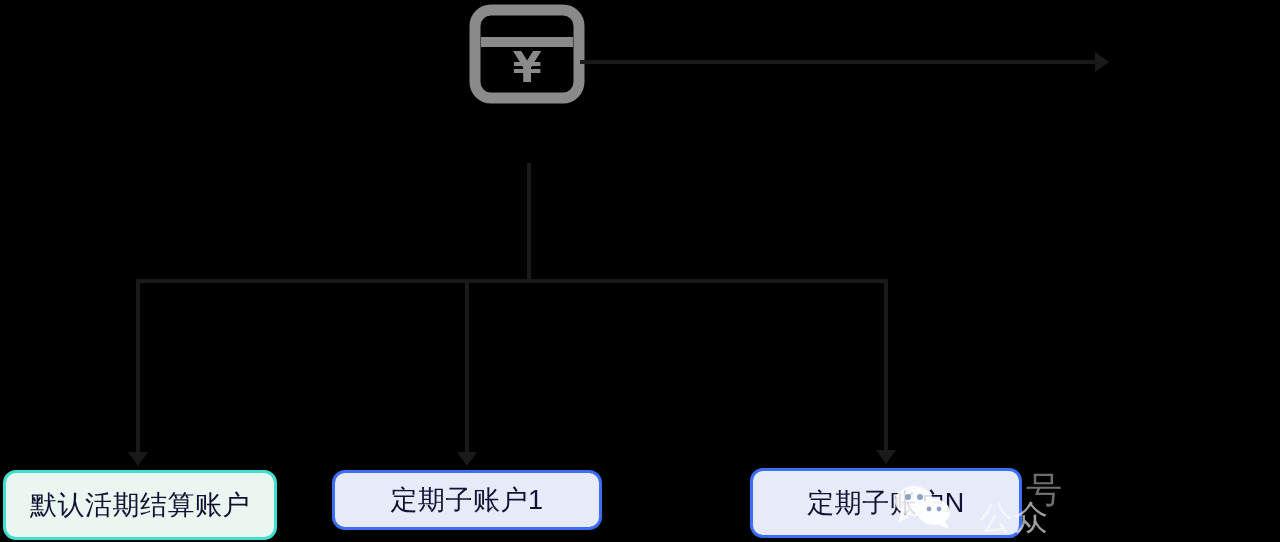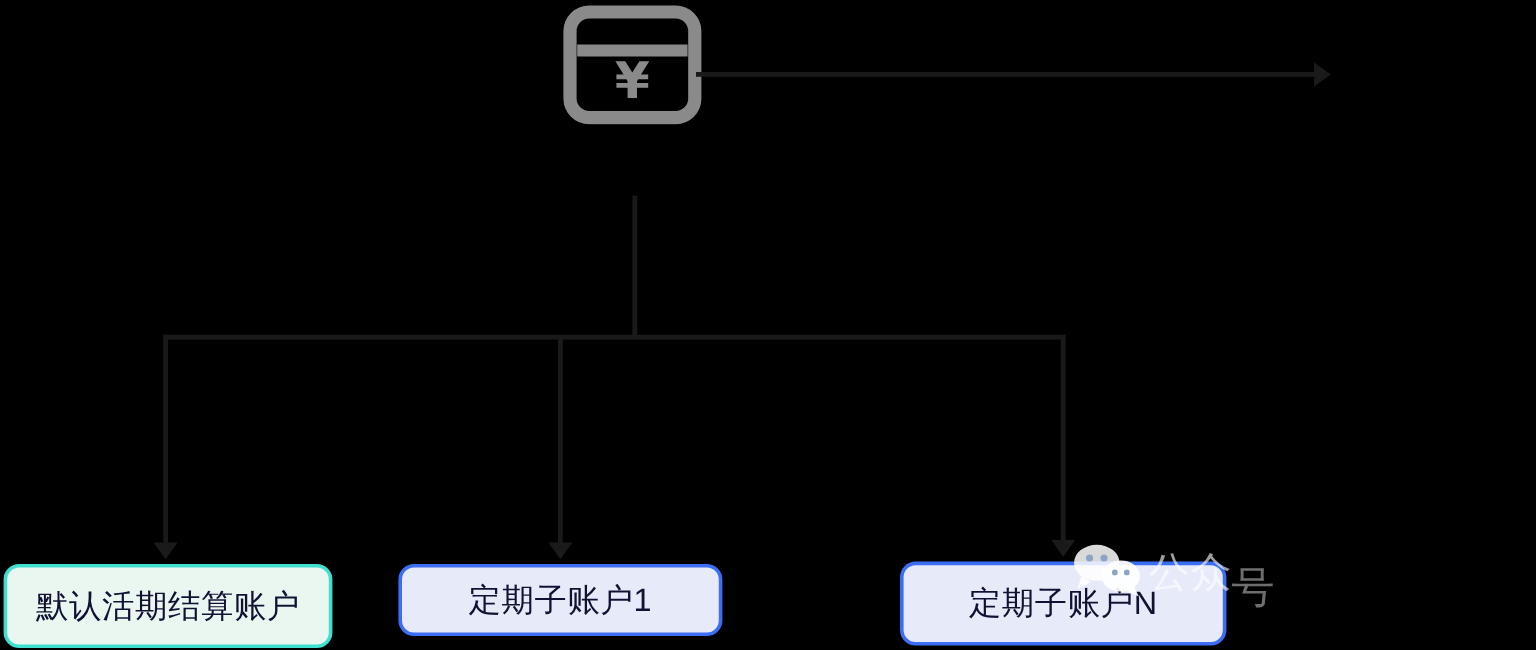--- a/index.html
+++ b/index.html
@@ -69,26 +69,26 @@
   }
   .node-sub {
     background: #e6eaf9;
     border: 3px solid #3b6ef5;
   }
 
   
   #watermark {
     position: absolute;
     left: 893px;
-    top: 446px;
+    top: 472px;
     width: 200px;
     height: 62px;
     display: flex;
-    align-items: center;
-    gap: 2px;
+    align-items: flex-end;
+    gap: 24px;
     pointer-events: none;
   }
   #watermark-text {
     font-size: 34px;
     color: rgba(255,255,255,0.62);
     letter-spacing: 1px;
     line-height: 1;
   }
   #watermark-tail {
     position: absolute;

